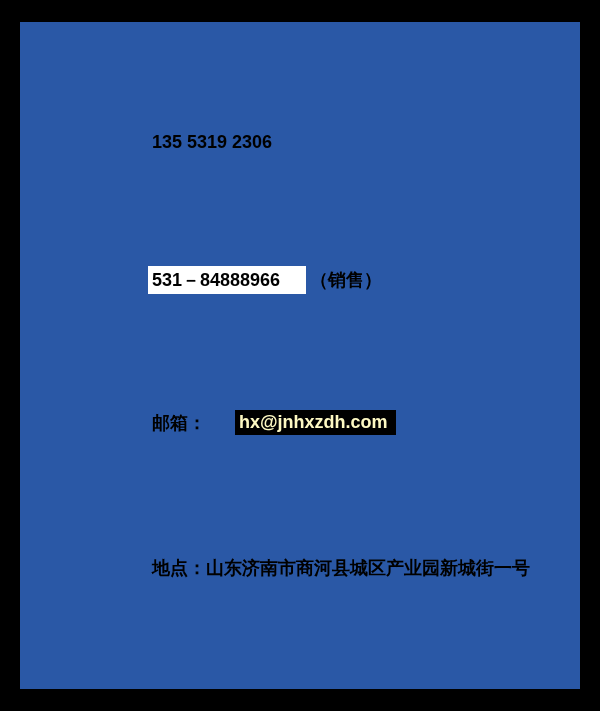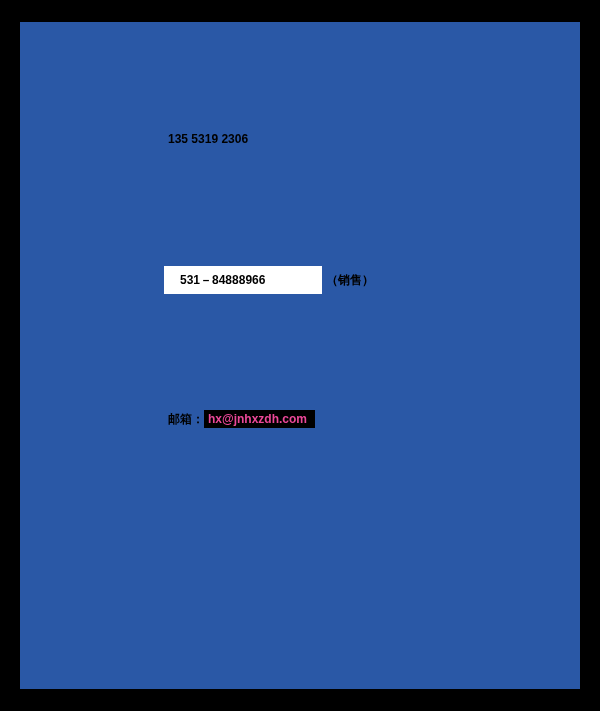--- a/index.html
+++ b/index.html
@@ -20,43 +20,42 @@
     top: 22px;
     width: 560px;
     height: 667px;
     background: #2A58A6;
   }
   .line {
     position: absolute;
     display: flex;
     align-items: center;
     font-weight: bold;
-    font-size: 12px;
+    font-size: 18px;
     color: #000000;
     white-space: nowrap;
-    margin-left: 16px;
   }
   .office-line { left: 132px; top: 110px; }
   .office-line .label { margin-left: 22px; }
   .sales-line { left: 128px; top: 244px; }
   .sales-box {
     background: #FFFFFF;
     width: 158px;
     height: 28px;
     display: flex;
     align-items: center;
-    padding-left: 16px;
+    padding-left: 4px;
     box-sizing: border-box;
     overflow: hidden;
   }
   .sales-line .label { margin-left: 4px; text-align: center; }
-  .email-line { left: 132px; top: 388px; }
+  .email-line { left: 132px; top: 388px; gap: 29px; }
   .email-value {
     background: #000000;
-    color: #ec4899;
+    color: #fef9c3;
     padding: 2px 8px 2px 4px;
   }
   .address-line { left: 132px; top: 534px; }
 </style>
 </head>
 <body>
 
 <div class="slide">
 
   <div class="line office-line">
@@ -68,14 +67,17 @@
       <span>531－84888966</span>
     </span>
     <span class="label">（销售）</span>
   </div>
 
   <div class="line email-line">
     <span>邮箱：</span>
     <span class="email-value">hx@jnhxzdh.com</span>
   </div>
 
+  <div class="line address-line">
+    <span>地点：山东济南市商河县城区产业园新城街一号</span>
+  </div>
 
 </div>
 
 </body></html>

